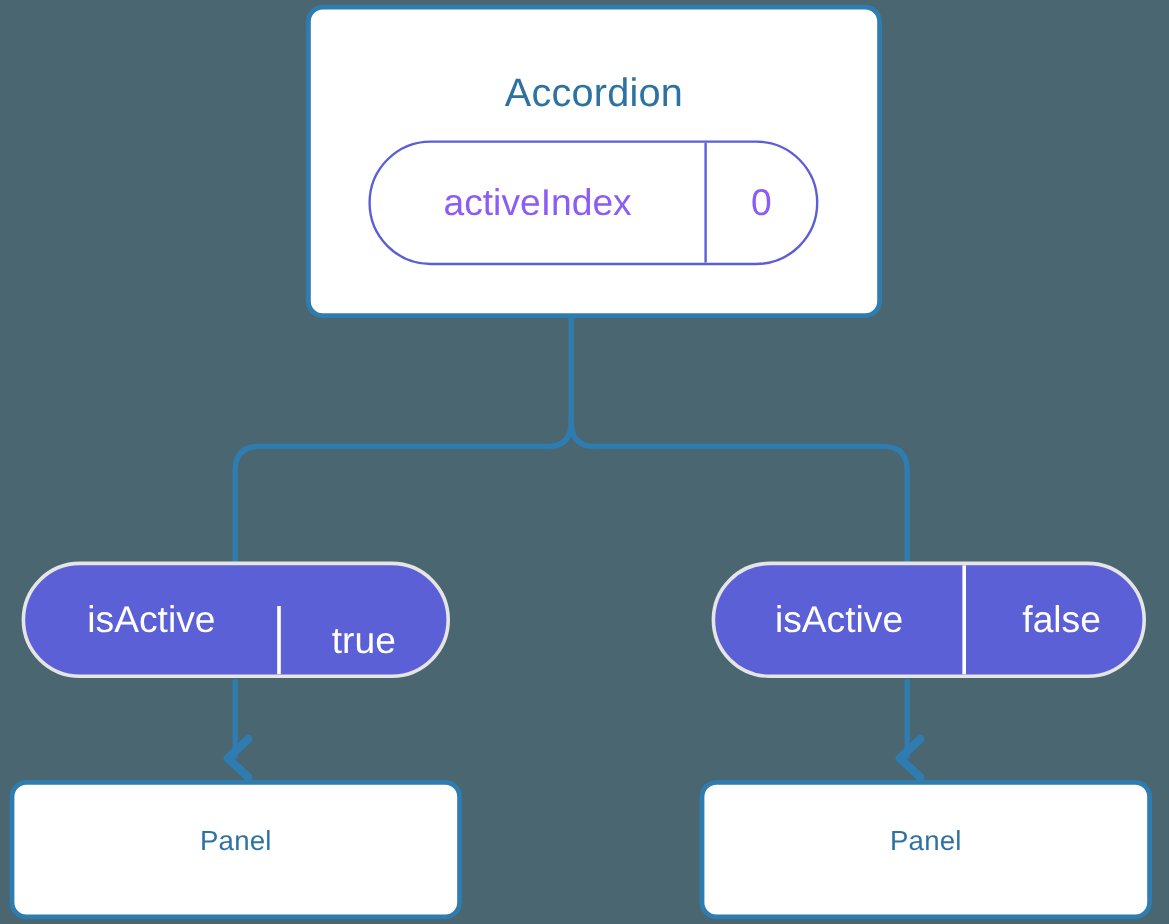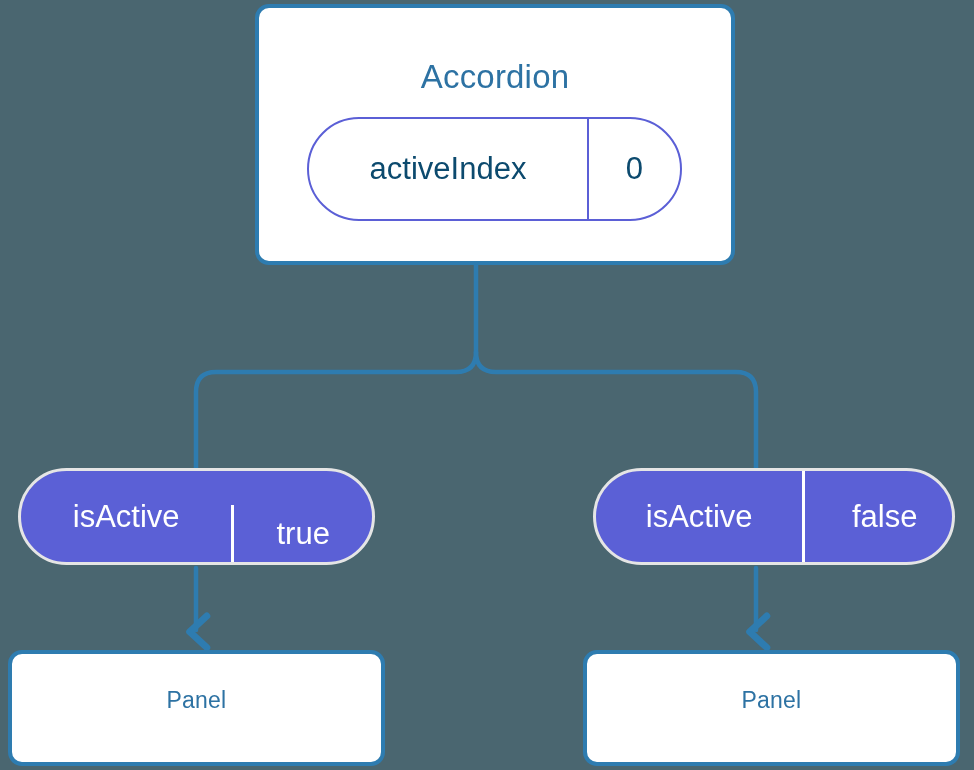--- a/index.html
+++ b/index.html
@@ -77,21 +77,21 @@
     white-space: nowrap;
   }
 
   
   .pill.outline {
     background: #ffffff;
     border: 2px solid #5b5fd6;
   }
   .pill.outline .pill-key,
   .pill.outline .pill-val {
-    color: #0c4a6e;
+    color: #8b5cf6;
     font-size: 31px;
   }
   .pill.outline .pill-val {
     border-left: 2px solid #5b5fd6;
   }
 
   
   .pill.solid {
     background: #5b60d6;
     border: 3px solid #e5e5e5;

